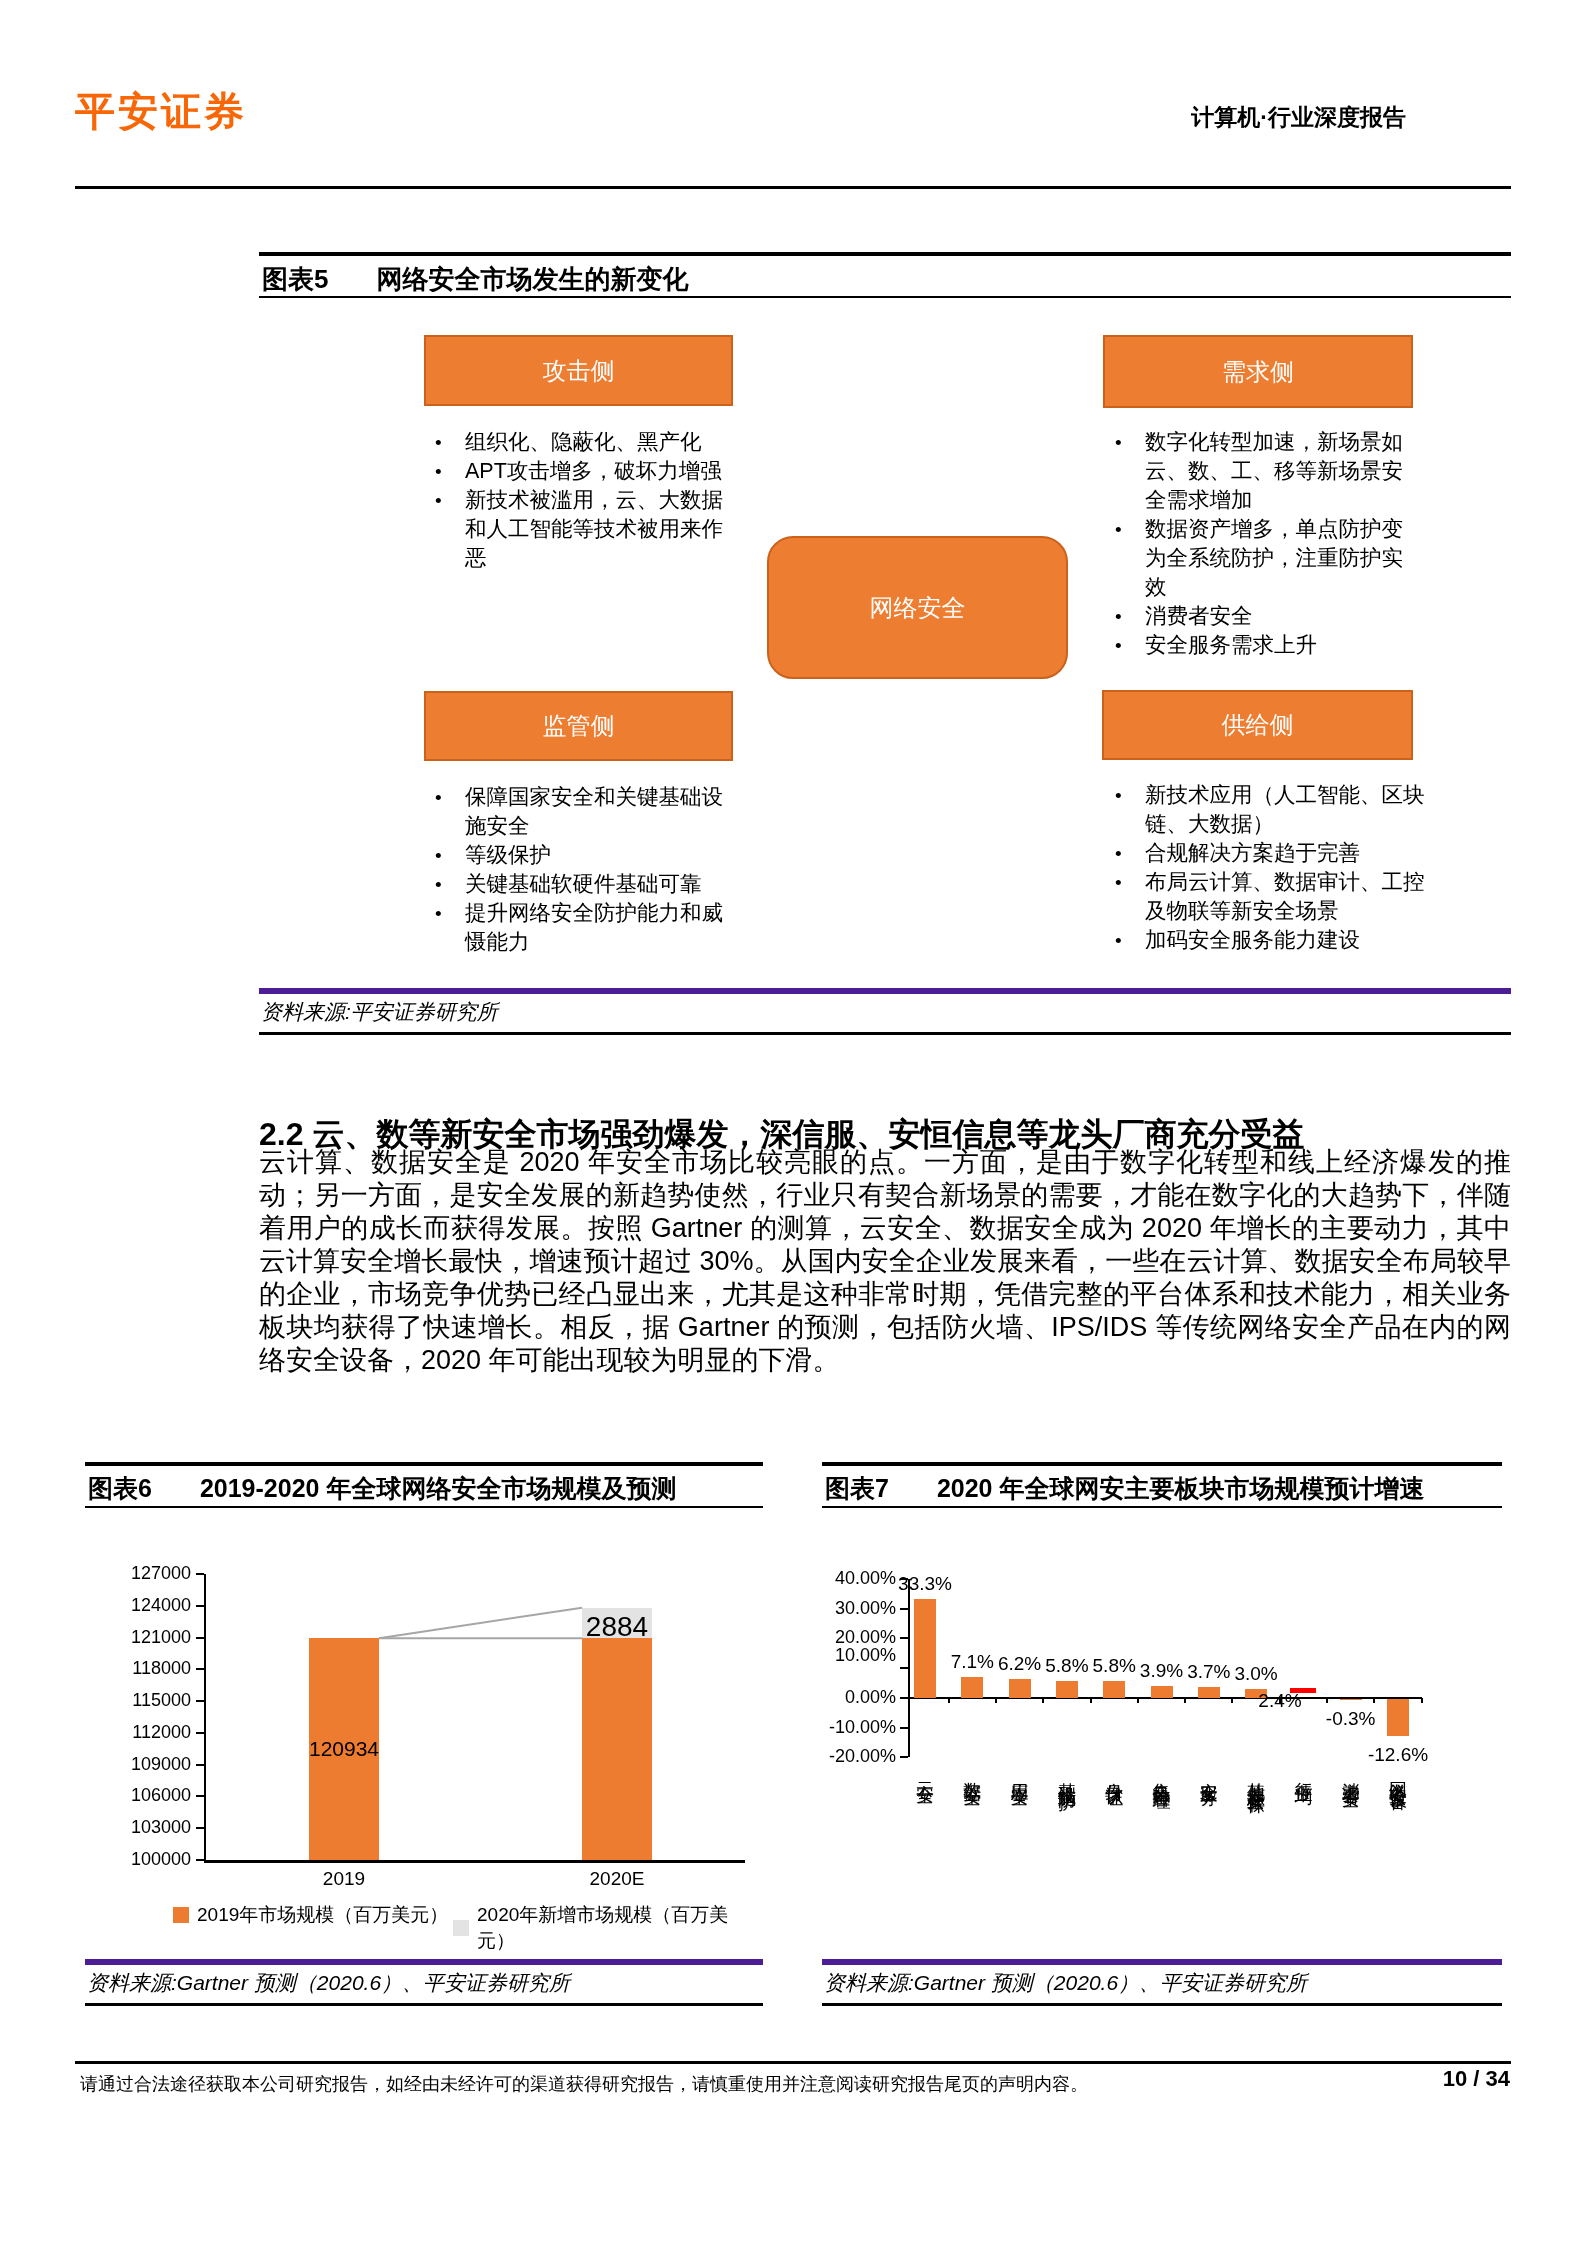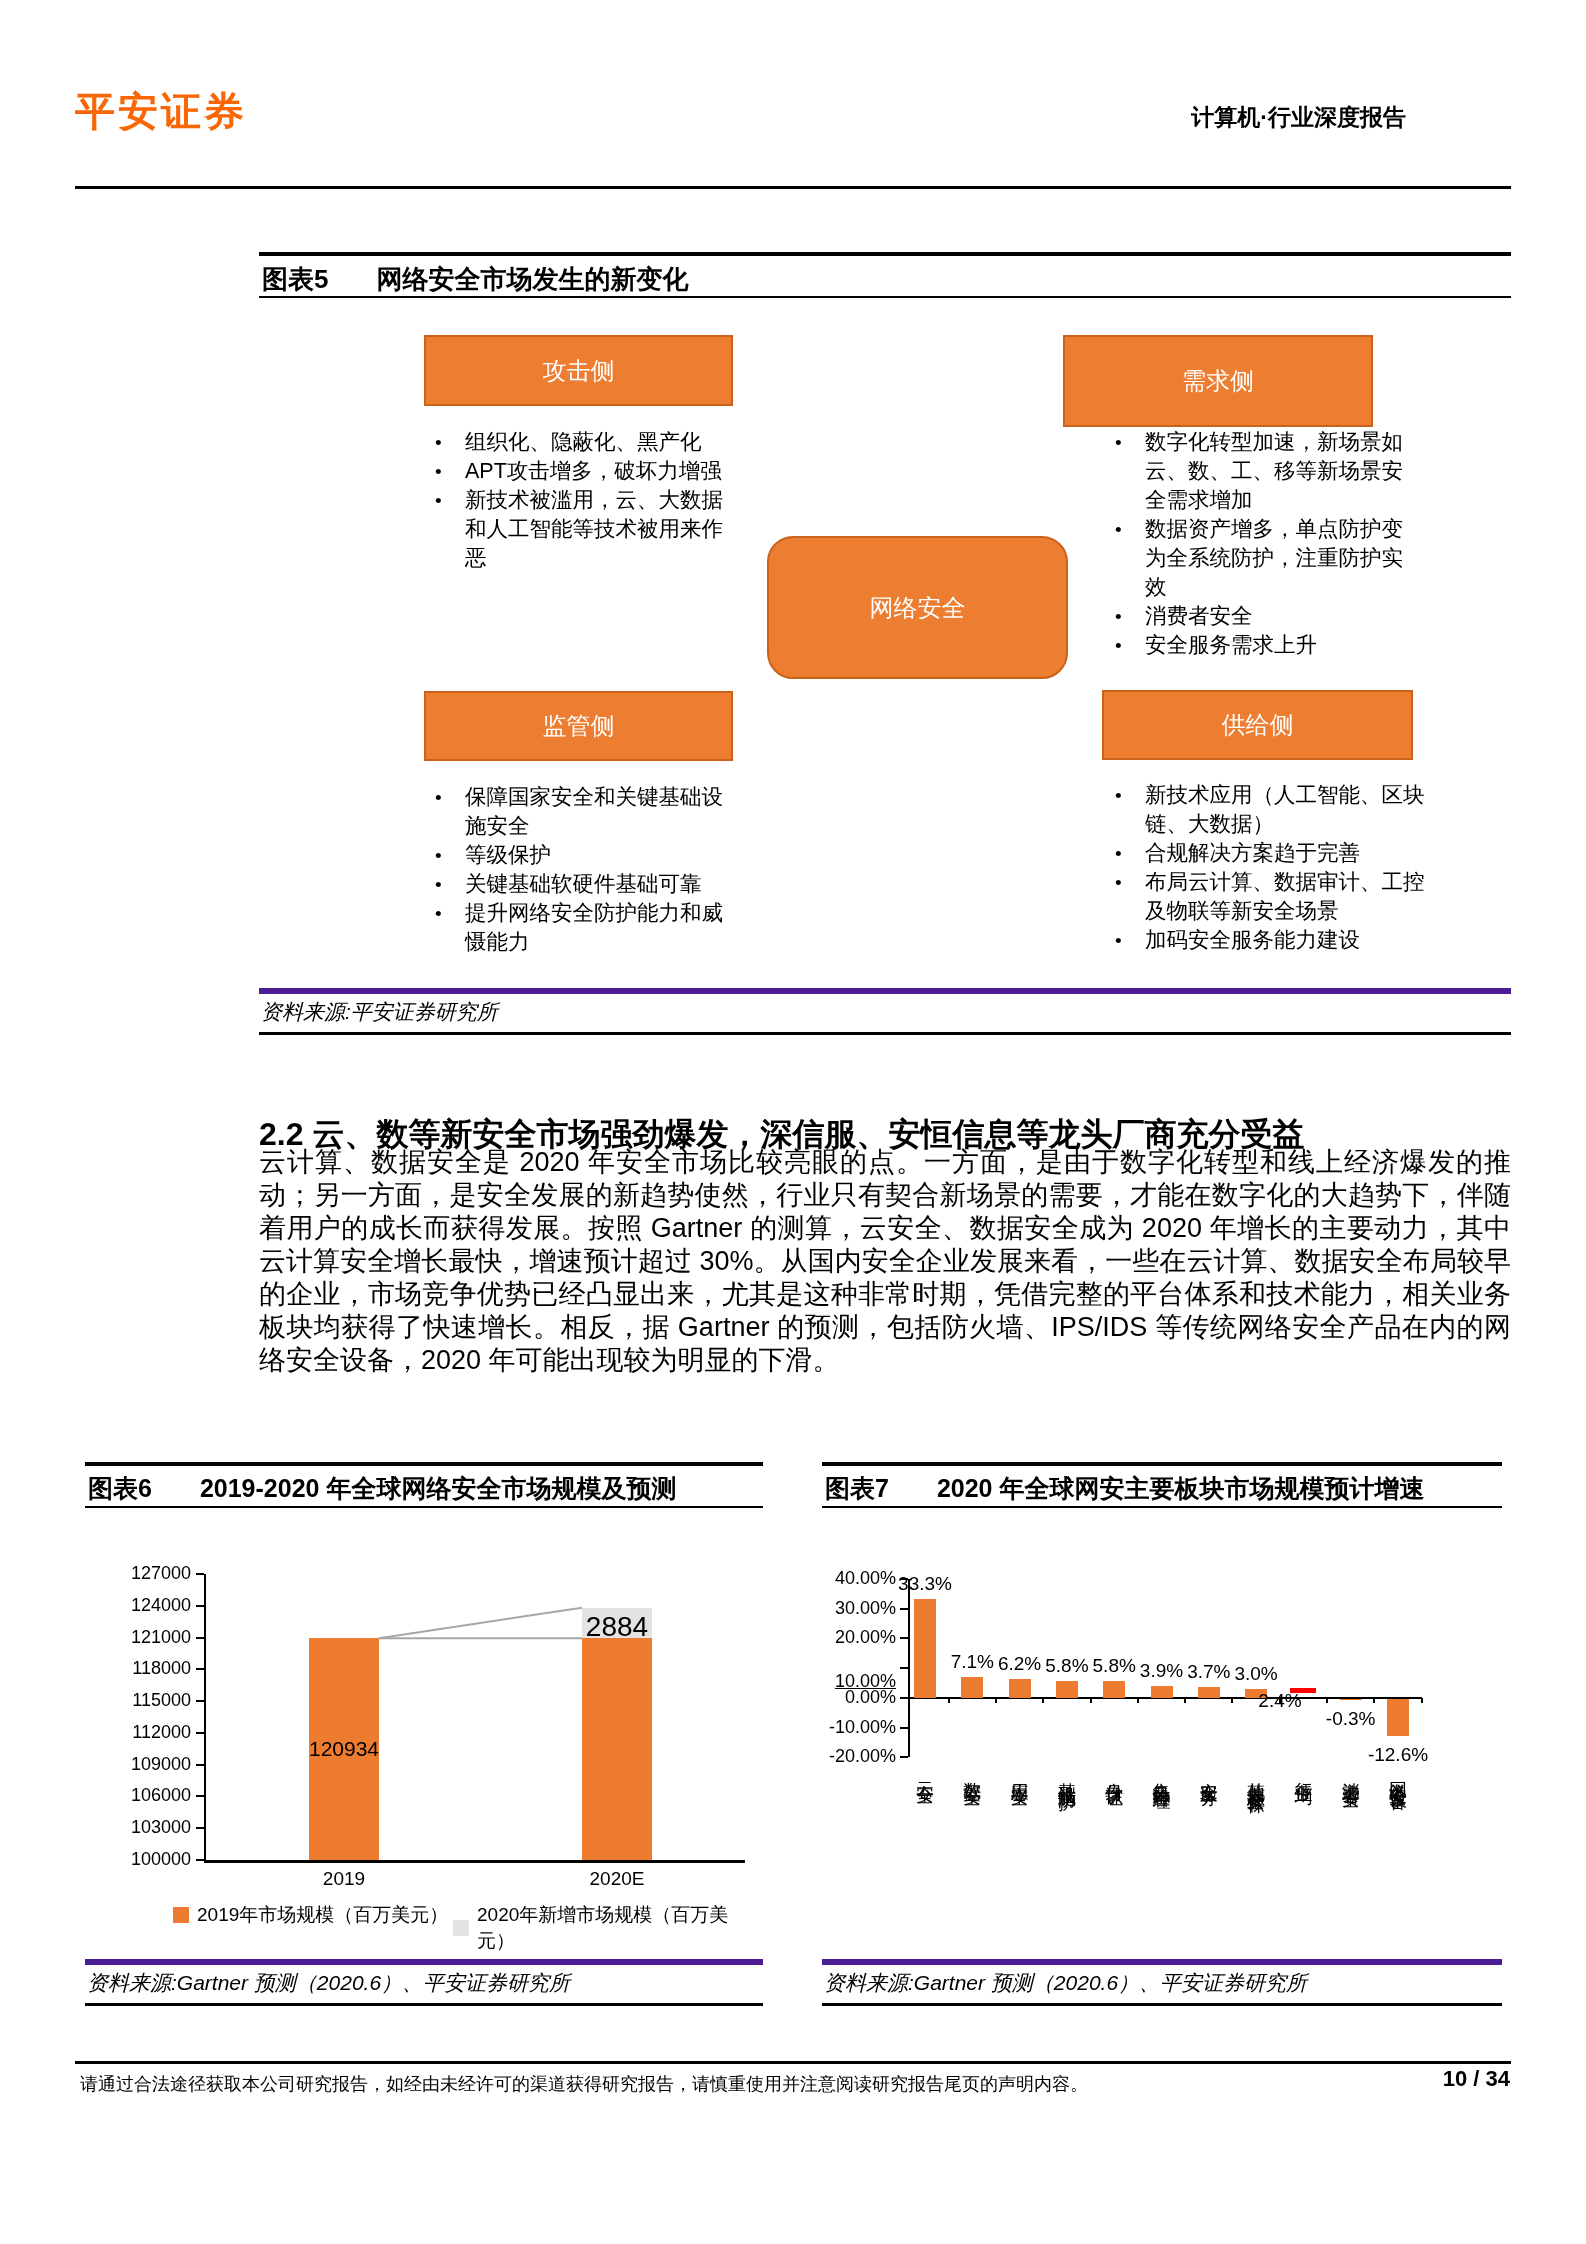--- a/index.html
+++ b/index.html
@@ -19,21 +19,21 @@
   .fig-title .ft{margin-left:48px;}
   .fig-source{border-top:6px solid #4c1d95;border-bottom:3px solid #000;font-style:italic;
               font-size:21px;padding:4px 2px 6px 2px;}
 
   
   .fig5{left:259px;top:252px;width:1252px;}
   .diagram{position:relative;height:690px;}
   .obox{position:absolute;background:#ED7D31;border:2px solid #CB621C;box-sizing:border-box;
         color:#fff;font-size:24px;text-align:center;display:flex;align-items:center;justify-content:center;}
   .box-attack{left:165px;top:37px;width:309px;height:71px;}
-  .box-demand{left:804px;top:37px;width:310px;height:92px;}
+  .box-demand{left:844px;top:37px;width:310px;height:73px;}
   .box-reg{left:165px;top:393px;width:309px;height:70px;}
   .box-supply{left:843px;top:392px;width:311px;height:70px;}
   .box-center{left:508px;top:238px;width:301px;height:143px;border-radius:26px;border:2px solid #CB621C;}
   .bullets{position:absolute;list-style:none;margin:0;padding:0;font-size:21.5px;line-height:29px;}
   .bl-attack{left:176px;top:130px;width:300px;}
   .bl-demand{left:856px;top:130px;width:306px;}
   .bl-reg{left:176px;top:485px;width:300px;}
   .bl-supply{left:856px;top:483px;width:312px;}
   .bullets li{display:flex;}
   .bullets .dot{width:30px;flex:0 0 30px;font-size:19px;}
@@ -222,21 +222,21 @@
     <div class="fig-title">
       <span>图表7</span><span class="ft">2020 年全球网安主要板块市场规模预计增速</span>
     </div>
     <div class="fig-body" id="chart7">
         <div class="ylab" style="left: 0px; top: 60px; width: 74px;">40.00%</div>
         <div class="tick" style="left: 78px; top: 70px; width: 8px; height: 2px;"></div>
         <div class="ylab" style="left: 0px; top: 89.7px; width: 74px;">30.00%</div>
         <div class="tick" style="left: 78px; top: 99.7px; width: 8px; height: 2px;"></div>
         <div class="ylab" style="left: 0px; top: 119.4px; width: 74px;">20.00%</div>
         <div class="tick" style="left: 78px; top: 129.4px; width: 8px; height: 2px;"></div>
-        <div class="ylab" style="left: 0px; top: 163px; width: 74px; text-decoration: underline;">10.00%</div>
+        <div class="ylab" style="left: 0px; top: 137px; width: 74px;">10.00%</div>
         <div class="tick" style="left: 78px; top: 159.1px; width: 8px; height: 2px;"></div>
         <div class="ylab" style="left: 0px; top: 178.8px; width: 74px;">0.00%</div>
         <div class="tick" style="left: 78px; top: 188.8px; width: 8px; height: 2px;"></div>
         <div class="ylab" style="left: 0px; top: 208.5px; width: 74px;">-10.00%</div>
         <div class="tick" style="left: 78px; top: 218.5px; width: 8px; height: 2px;"></div>
         <div class="ylab" style="left: 0px; top: 238.2px; width: 74px;">-20.00%</div>
         <div class="tick" style="left: 78px; top: 248.2px; width: 8px; height: 2px;"></div>
         <div class="axv" style="left: 86px; top: 71px; width: 2px; height: 178.2px;"></div>
         <div class="axh" style="left: 86px; top: 188.8px; width: 514px; height: 2px;"></div>
         <div class="tick" style="left: 125.65px; top: 189.8px; width: 2px; height: 5px;"></div>

